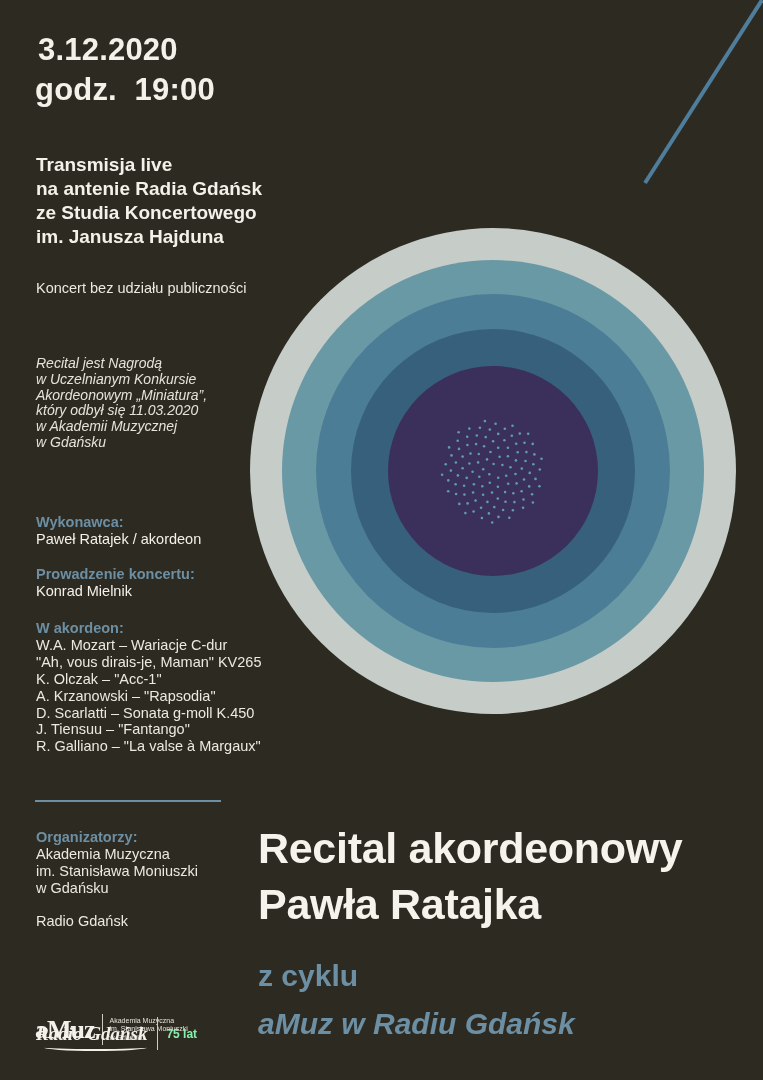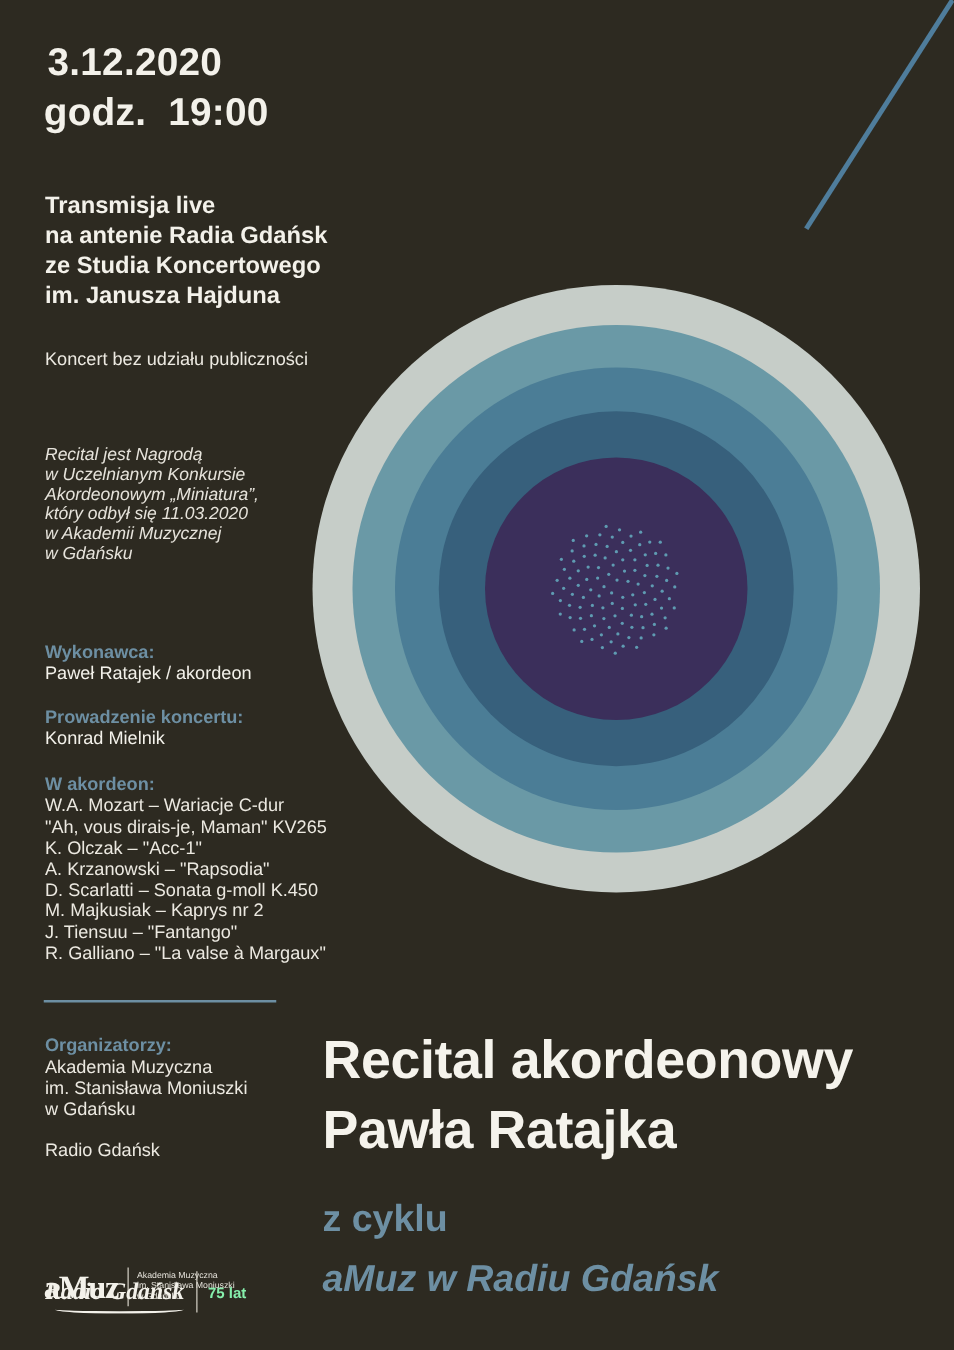--- a/index.html
+++ b/index.html
@@ -196,21 +196,20 @@
   <div class="sec-val">Konrad Mielnik</div>
 </div>
 
 <div class="abs program">
   <div class="accent">W akordeon:</div>
   <div>W.A. Mozart – Wariacje C-dur</div>
   <div>"Ah, vous dirais-je, Maman" KV265</div>
   <div>K. Olczak – "Acc-1"</div>
   <div>A. Krzanowski – "Rapsodia"</div>
   <div>D. Scarlatti – Sonata g-moll K.450</div>
-  <div>M. Majkusiak – Kaprys nr 2</div>
   <div>J. Tiensuu – "Fantango"</div>
   <div>R. Galliano – "La valse à Margaux"</div>
 </div>
 
 <div class="abs divider"></div>
 
 <div class="abs organizers">
   <div class="accent">Organizatorzy:</div>
   <div>Akademia Muzyczna</div>
   <div>im. Stanisława Moniuszki</div>

